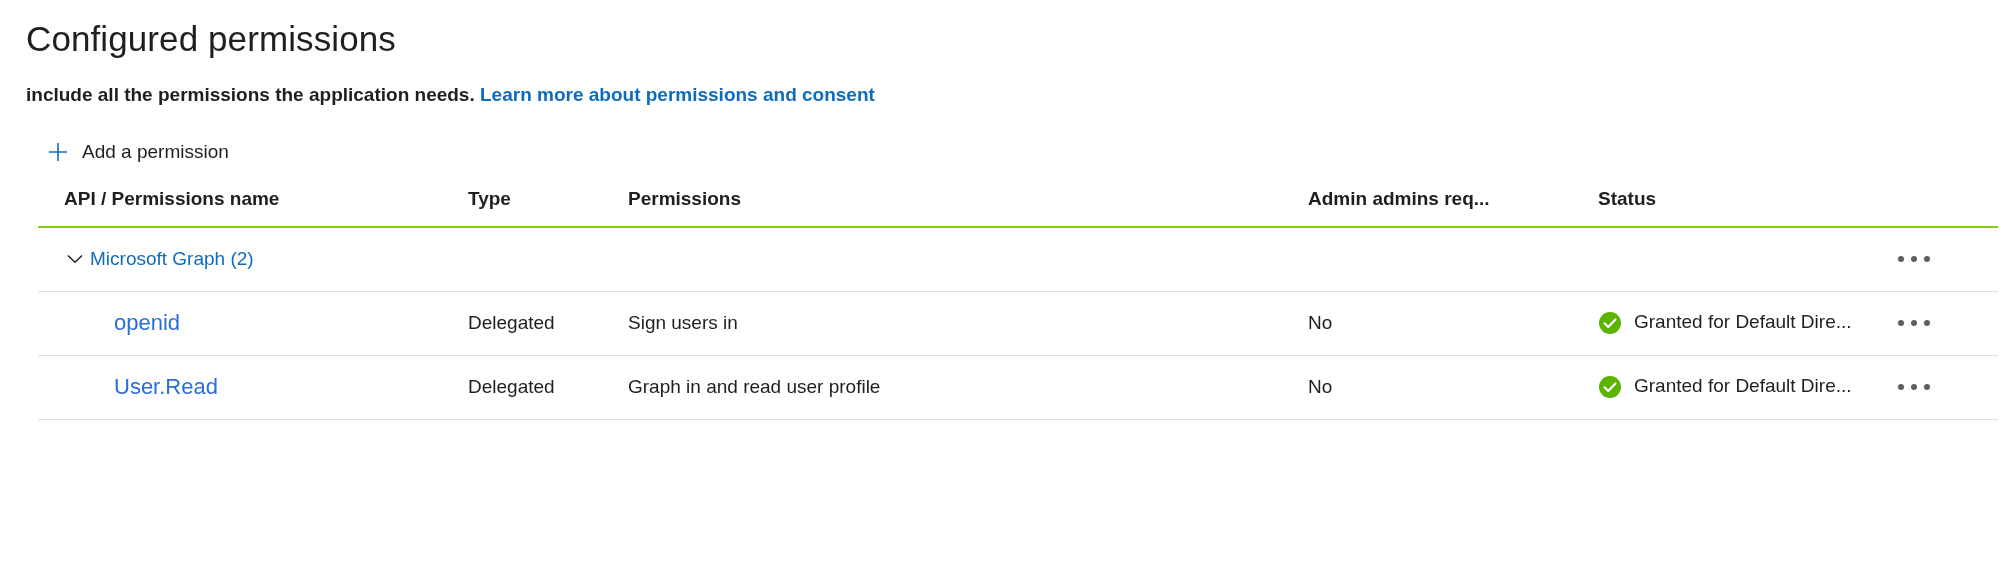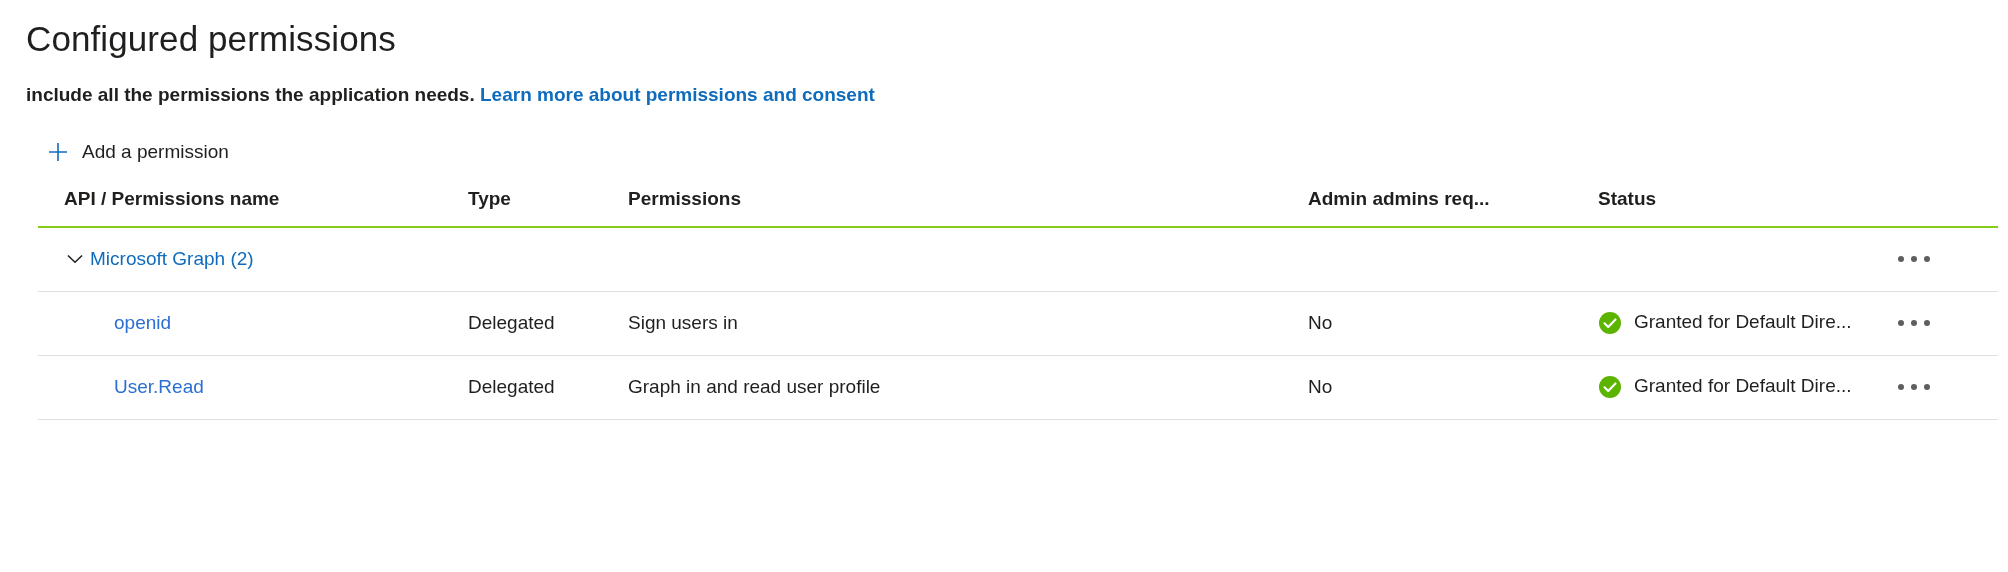--- a/index.html
+++ b/index.html
@@ -134,21 +134,21 @@
   }
   .group-link {
     color: #0f6cbd;
     font-size: 19px;
     text-decoration: none;
     cursor: pointer;
   }
 
   .perm-link {
     color: #2b6fd4;
-    font-size: 19px;
+    font-size: 22px;
     text-decoration: none;
     cursor: pointer;
     padding-left: 50px;
     display: inline-block;
   }
 
   
   .status-cell {
     display: flex;
     gap: 12px;

